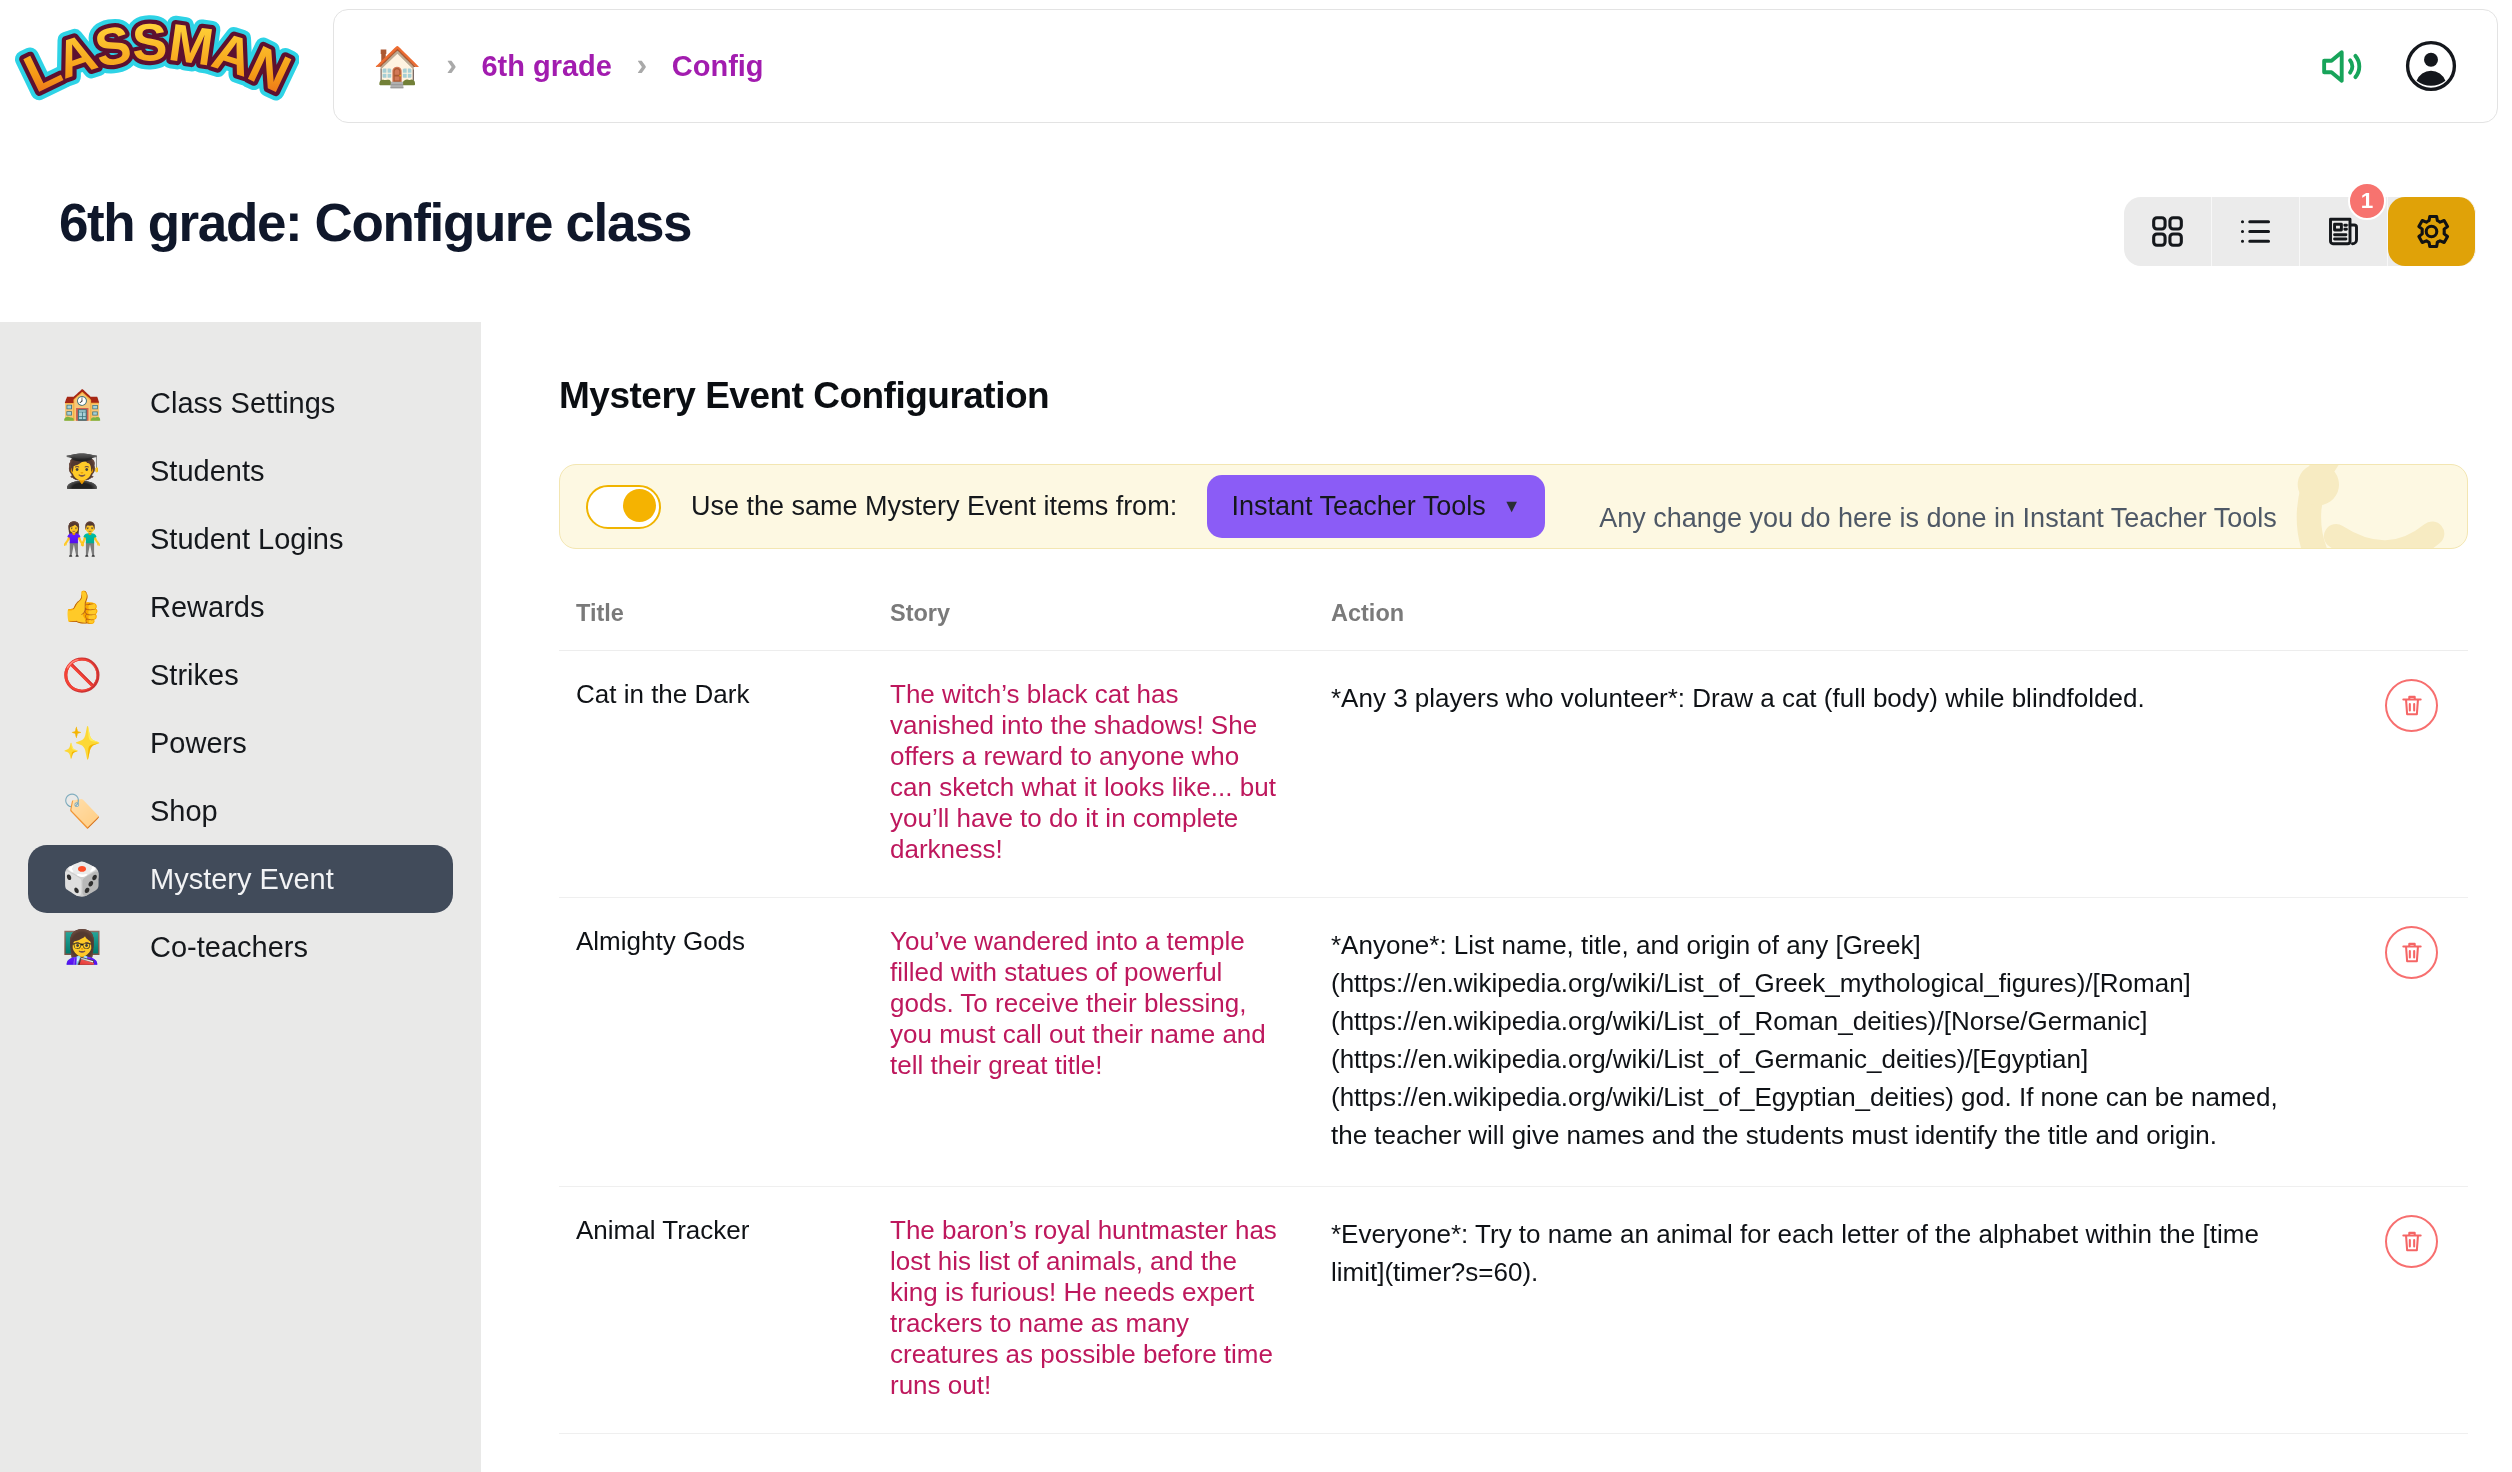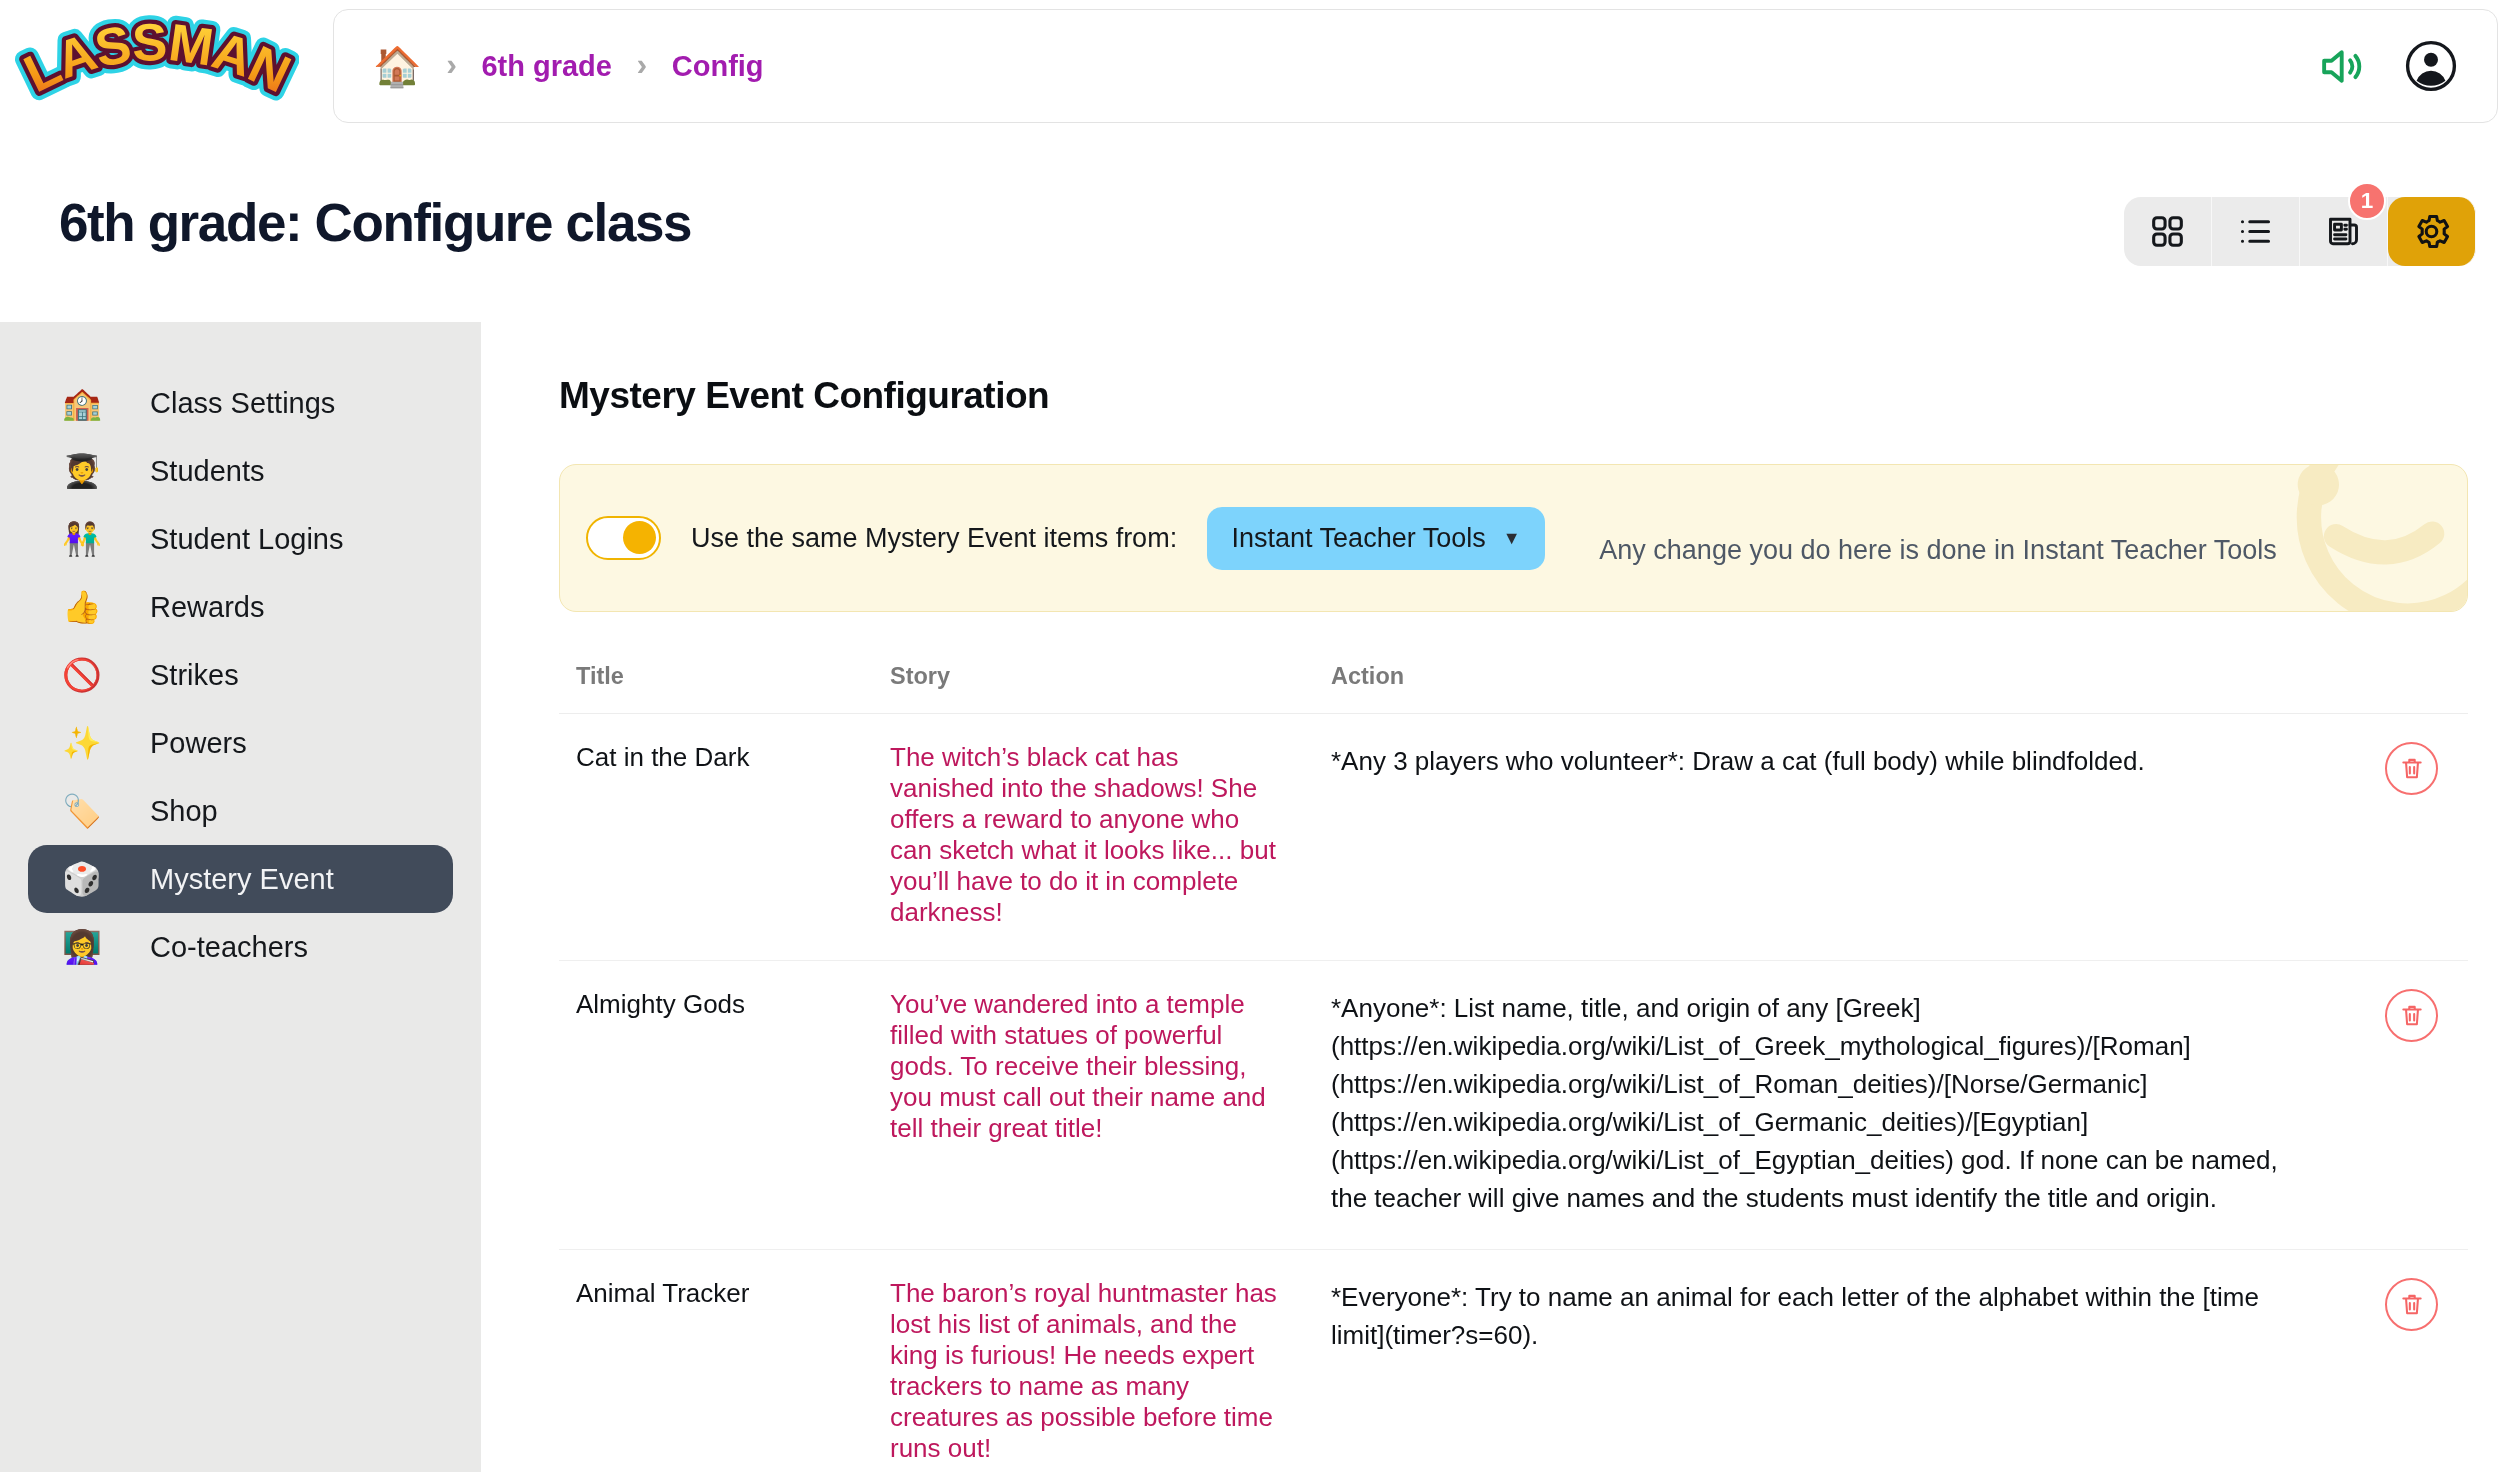--- a/index.html
+++ b/index.html
@@ -61,30 +61,30 @@
   .side-item.selected {
     background: #414b5a; border-radius: 19px; margin: 0 28px; padding-left: 34px;
   }
   .side-item.selected .lbl { color: #f2f3f5; }
 
   
   .main { position: absolute; left: 481px; top: 322px; right: 0; bottom: 0; background: #fff; padding: 0 44px 0 78px; }
   .main h2 { margin-top: 53px; font-size: 37px; font-weight: 700; letter-spacing: -0.5px; color: #0b0e12; }
 
   .banner {
-    margin-top: 47px; height: 148px; background: #fdf8e2;
+    margin-top: 47px; height: 85px; background: #fdf8e2;
     border: 1.9px solid #f3e6b2; border-radius: 17px;
     display: flex; align-items: center; padding: 0 26px; gap: 30px;
     position: relative; overflow: hidden;
   }
   .toggle { position: relative; width: 75px; height: 44px; border: 2.8px solid #f0b400; border-radius: 22.5px; background: #fff; cursor: pointer; flex: none; }
   .toggle .knob { position: absolute; top: 2.8px; right: 2.8px; width: 33px; height: 33px; border-radius: 50%; background: #f5b301; }
   .banner-label { font-size: 27px; font-weight: 500; color: #15181c; }
   .dropdown {
-    background: #7dd3fc; border: none; border-radius: 15px; padding: 16px 24.4px;
+    background: #8b5cf6; border: none; border-radius: 15px; padding: 16px 24.4px;
     font-size: 27px; font-weight: 500; color: #15181c; font-family: inherit;
     display: flex; align-items: center; gap: 17px; cursor: pointer;
   }
   .dropdown .caret { font-size: 18px; color: #2a2e34; }
   .banner-note { font-size: 27px; color: #4e5866; margin-left: 24.4px; white-space: nowrap; margin-top: 24px; }
   .banner-doodle { position: absolute; right: -26px; top: -45px; pointer-events: none; }
 
   
   .table { margin-top: 38px; }
   .t-head, .t-row {

